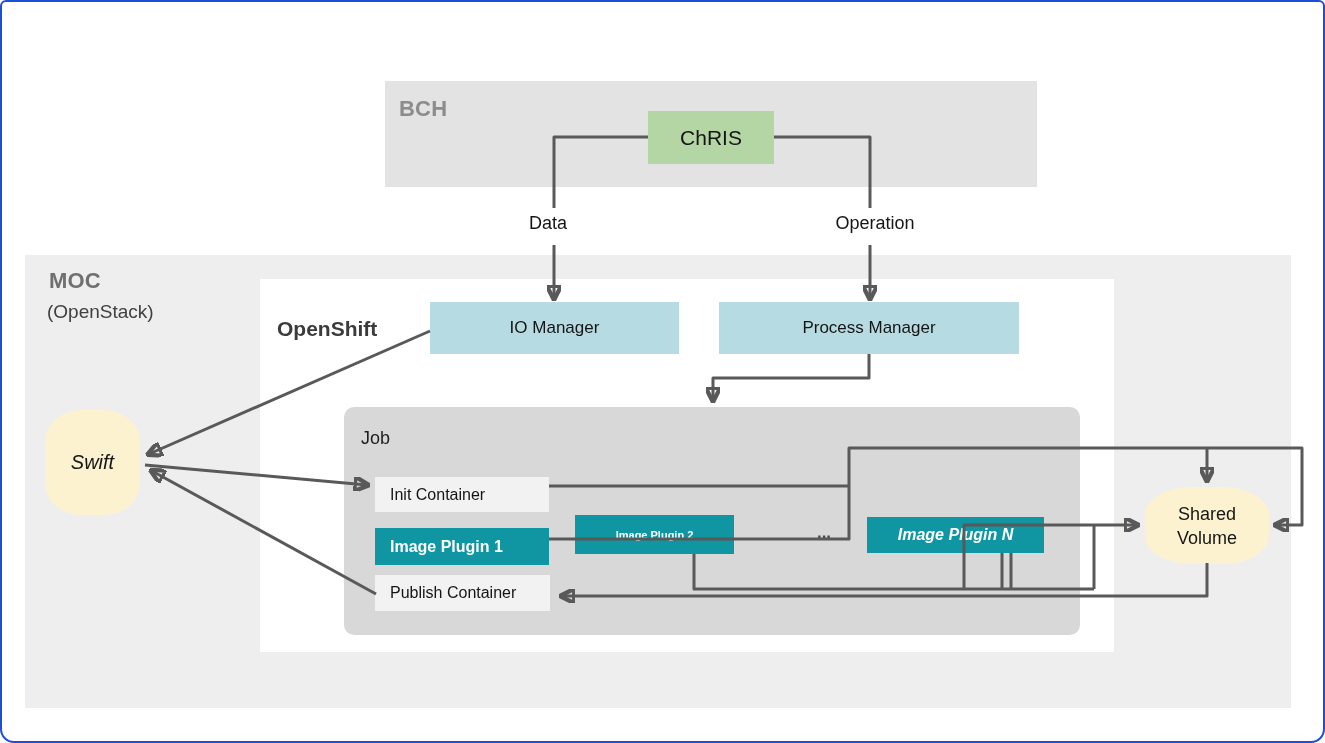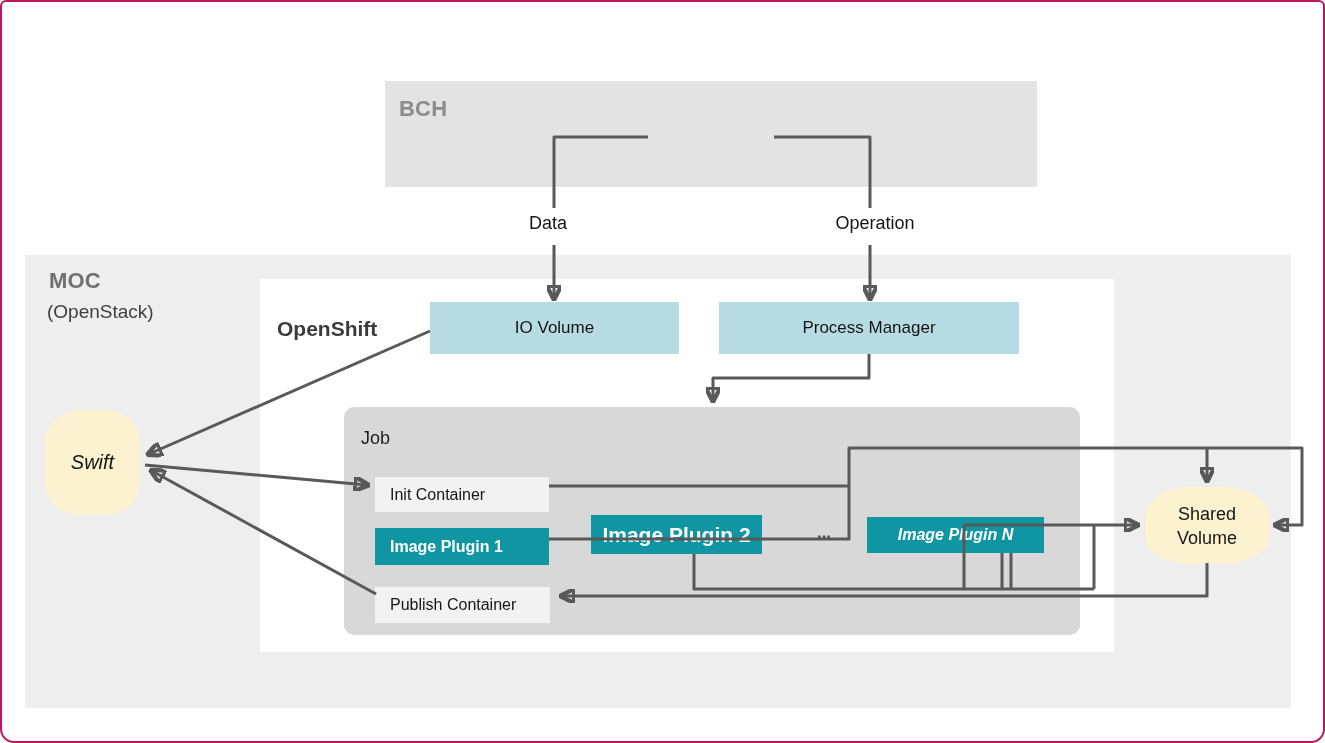--- a/index.html
+++ b/index.html
@@ -1,18 +1,18 @@
 <!DOCTYPE html>
 <html style="--bch_bg: #e3e3e3; --moc_bg: #eeeeee; --openshift_bg: #ffffff; --job_bg: #d8d8d8; --node_blue: #b7dbe2; --node_green: #b4d6a4; --node_teal: #0f96a2; --node_light: #f2f2f2; --storage_cream: #fdf2d0; --line: #595959; --label_gray: #8c8c8c;"><head>
 <meta charset="utf-8">
 <style>
   html,body{margin:0;padding:0;background:#ffffff;}
   body{font-family:"Liberation Sans","DejaVu Sans",sans-serif;color:#151515;}
   #viewport{position:relative;width:1321px;height:739px;margin:0 auto;background:#fff;
-            border:2px solid #be185d;border-radius:6px 6px 14px 14px;overflow:hidden;}
+            border:2px solid #1d4ed8;border-radius:6px 6px 14px 14px;overflow:hidden;}
   .abs{position:absolute;box-sizing:border-box;}
   .grp-label{font-weight:bold;font-size:22px;color:var(--label_gray);letter-spacing:.2px;}
   .box{display:flex;align-items:center;}
   .centered{justify-content:center;text-align:center;}
   .leftpad{padding-left:15px;margin-top:8px;}
 
   #bch-box{left:383px;top:79px;width:652px;height:106px;background:var(--bch_bg);}
   #bch-label{left:397px;top:94px;}
   #moc-box{left:23px;top:253px;width:1266px;height:453px;background:var(--moc_bg);}
   #moc-label{left:47px;top:266px;color:#6f6f6f;}
@@ -20,23 +20,23 @@
   #openshift-box{left:258px;top:277px;width:854px;height:373px;background:var(--openshift_bg);}
   #openshift-label{left:275px;top:315px;font-size:21px;font-weight:bold;color:#3b3b3b;}
   #job-box{left:342px;top:405px;width:736px;height:228px;background:var(--job_bg);border-radius:10px;}
   #job-label{left:359px;top:426px;font-size:18px;color:#1f1f1f;}
 
   #chris-node{left:646px;top:109px;width:126px;height:53px;background:var(--node_green);font-size:21px;}
   #io-handler-node{left:428px;top:300px;width:249px;height:52px;background:var(--node_blue);font-size:17px;}
   #process-manager-node{left:717px;top:300px;width:300px;height:52px;background:var(--node_blue);font-size:17px;}
   #init-container-node{left:373px;top:467px;width:174px;height:35px;background:var(--node_light);font-size:16px;}
   #image-plugin-1-node{left:373px;top:518px;width:174px;height:37px;background:var(--node_teal);color:#fff;font-weight:bold;font-size:16px;}
-  #image-plugin-2-node{left:589px;top:513px;width:171px;height:39px;background:var(--node_teal);color:#fff;font-weight:bold;font-size:21px;}
+  #image-plugin-2-node{left:573px;top:513px;width:159px;height:39px;background:var(--node_teal);color:#fff;font-weight:bold;font-size:11px;}
   #image-plugin-n-node{left:865px;top:515px;width:177px;height:36px;background:var(--node_teal);color:#fff;font-weight:bold;font-size:16px;font-style:italic;}
-  #publish-container-node{left:373px;top:577px;width:175px;height:36px;background:var(--node_light);font-size:16px;}
+  #publish-container-node{left:373px;top:565px;width:175px;height:36px;background:var(--node_light);font-size:16px;}
   #swift-node{left:43px;top:408px;width:95px;height:105px;background:var(--storage_cream);
               border-radius:36px/32px;font-size:20px;font-style:italic;}
   #shared-volume-node{left:1143px;top:485px;width:124px;height:77px;background:var(--storage_cream);
               border-radius:46px/28px;font-size:18px;line-height:24px;}
   #shared-volume-node span{display:block;width:80px;margin:0 auto;}
 
   #edge-label-data{left:516px;top:211px;width:60px;text-align:center;font-size:18px;background:#fff;z-index:6;}
   #edge-label-operation{left:823px;top:211px;width:100px;text-align:center;font-size:18px;background:#fff;z-index:6;}
   #plugin-ellipsis{left:806px;top:521px;width:32px;text-align:center;font-size:17px;font-weight:bold;color:#4d4d4d;z-index:6;}
 
@@ -52,21 +52,22 @@
   <div class="abs" id="moc-box"></div>
   <div class="abs" id="openshift-box"></div>
   <div class="abs" id="job-box"></div>
 
   <div class="abs grp-label" id="bch-label">BCH</div>
   <div class="abs grp-label" id="moc-label">MOC</div>
   <div class="abs" id="moc-sublabel">(OpenStack)</div>
   <div class="abs" id="openshift-label">OpenShift</div>
   <div class="abs" id="job-label">Job</div>
 
-  <div class="abs box centered" id="io-handler-node">IO Volume</div>
+  <div class="abs box centered" id="chris-node">ChRIS</div>
+  <div class="abs box centered" id="io-handler-node">IO Manager</div>
   <div class="abs box centered" id="process-manager-node">Process Manager</div>
   <div class="abs box leftpad" id="init-container-node">Init Container</div>
   <div class="abs box leftpad" id="image-plugin-1-node">Image Plugin 1</div>
   <div class="abs box centered" id="image-plugin-2-node">Image Plugin 2</div>
   <div class="abs box centered" id="image-plugin-n-node">Image Plugin N</div>
   <div class="abs box leftpad" id="publish-container-node">Publish Container</div>
   <div class="abs box centered" id="swift-node">Swift</div>
   <div class="abs box centered" id="shared-volume-node">
       <span>Shared Volume</span>
     </div>

